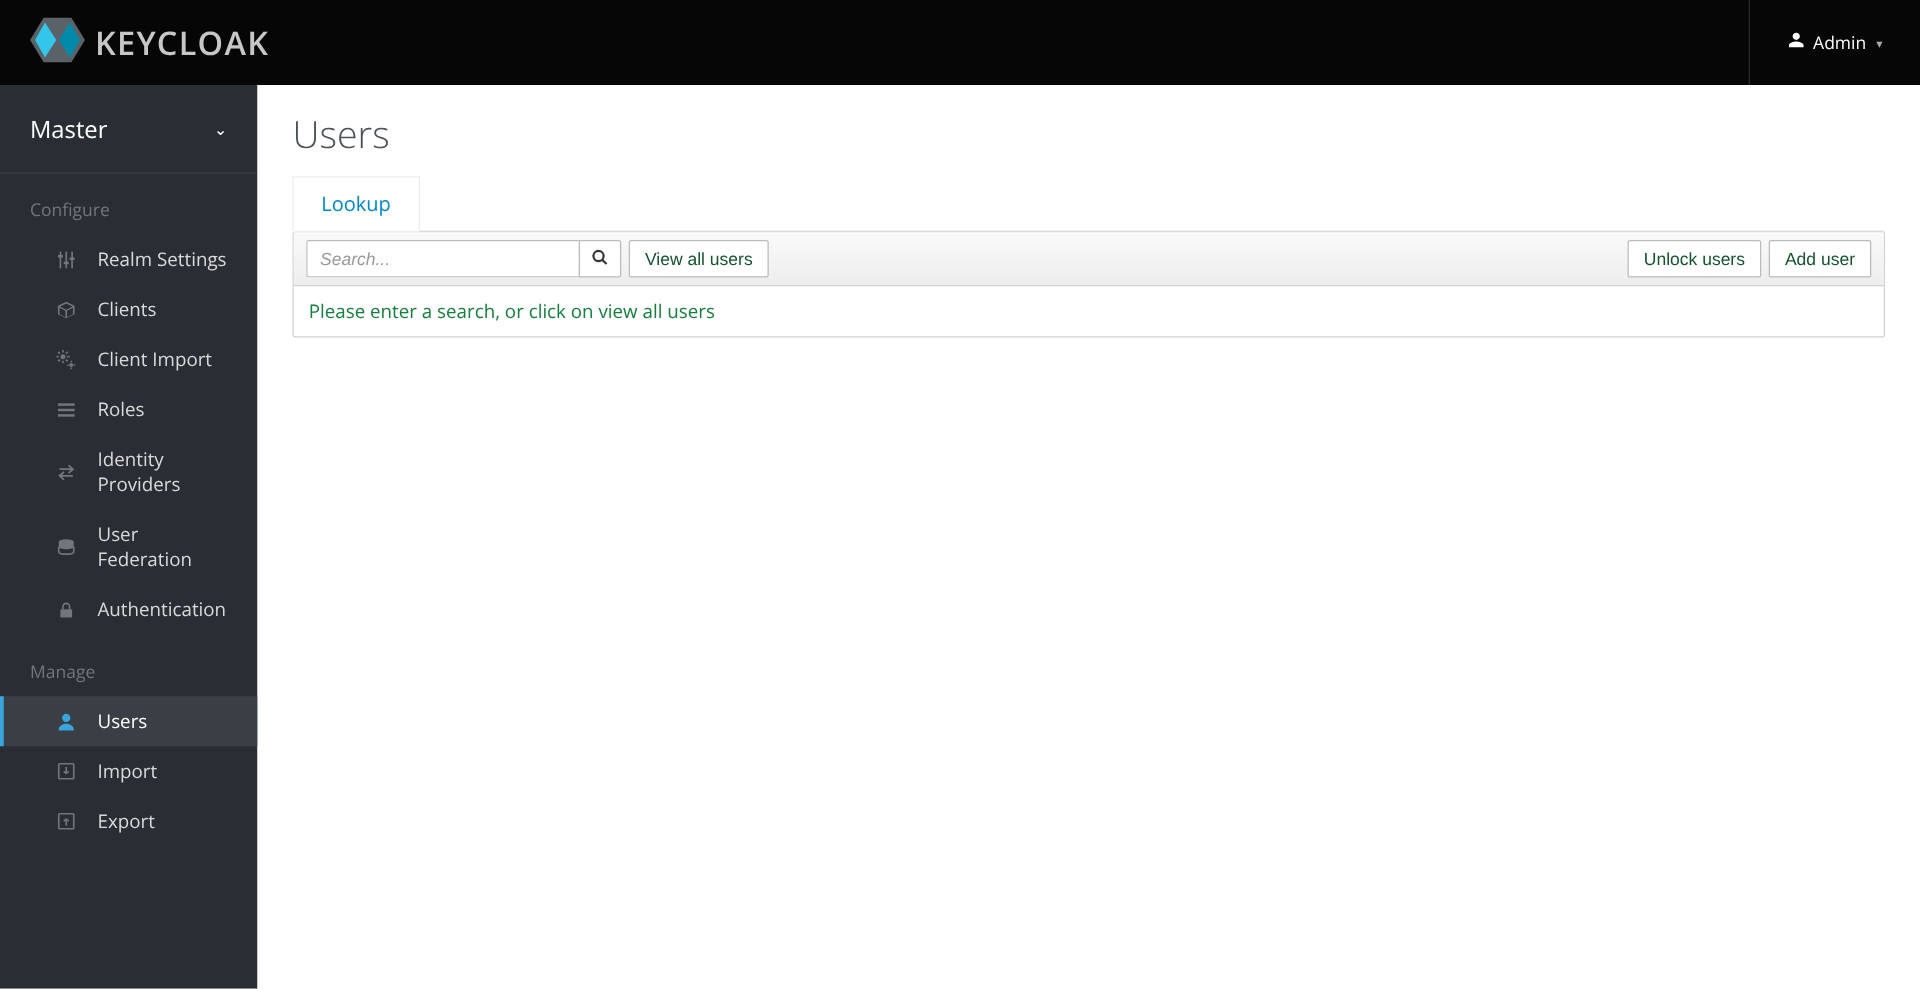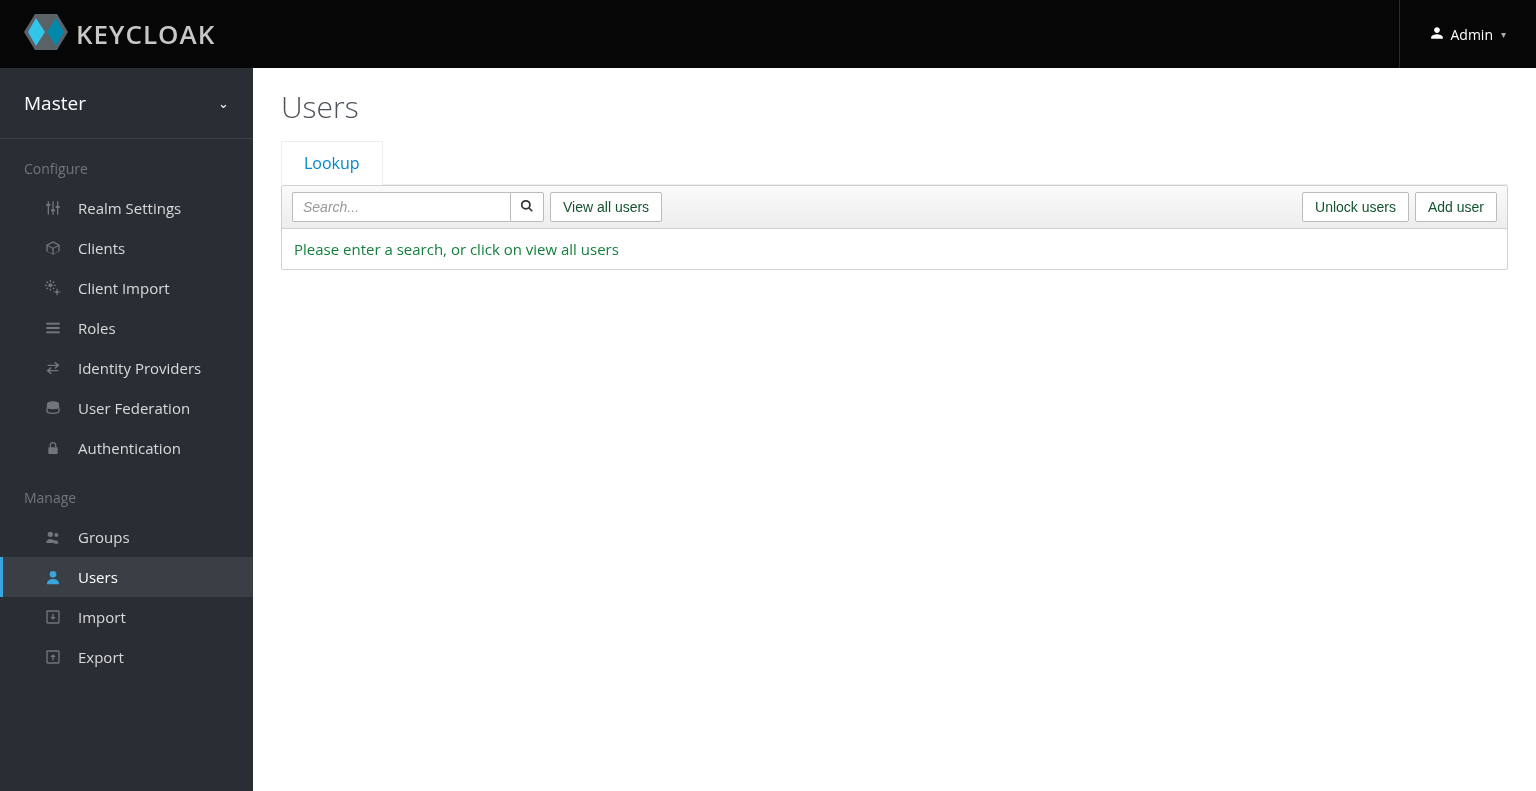--- a/index.html
+++ b/index.html
@@ -16,21 +16,21 @@
     flex-shrink: 0;
   }
   .brand { display: flex; align-items: center; gap: 8px; }
   .brand-text { color: #c7c7c7; font-size: 26px; font-weight: 600; letter-spacing: 1px; }
   .navbar-right { margin-left: auto; display: flex; align-items: center; gap: 6px; color: #fff; padding: 0 10px; height: 100%; border-left: 1px solid #2a2a2a; cursor: pointer; padding-left: 30px;}
   .navbar-right .caret { font-size: 10px; color: #aaa; margin-left: 2px; }
 
   
   .layout { flex: 1; display: flex; min-height: 0; }
   .sidebar {
-    width: 253px;
+    width: 206px;
     background: #292e34;
     color: #dbdada;
     flex-shrink: 0;
     overflow-y: auto;
   }
   .realm-select {
     display: flex; align-items: center;
     padding: 22px 24px;
     font-size: 19px; color: #fff;
     cursor: pointer;
@@ -210,30 +210,20 @@
         <div class="nav-item">
           <span class="nav-icon">
             <svg viewBox="0 0 24 24" fill="currentColor">
               <rect x="5" y="11" width="14" height="10" rx="1"></rect>
               <path d="M8 11V8a4 4 0 0 1 8 0v3" fill="none" stroke="currentColor" stroke-width="2"></path>
             </svg>
           </span>
           <span>Authentication</span>
         </div>
         <div class="section-header">Manage</div>
-        <div class="nav-item">
-          <span class="nav-icon">
-            <svg viewBox="0 0 24 24" fill="currentColor">
-              <circle cx="8" cy="8" r="4"></circle>
-              <circle cx="17" cy="9" r="3"></circle>
-              <path d="M2 20c0-3 3-5 6-5s6 2 6 5v1H2v-1zm13-3c2 0 5 1 5 4v1h-6c0-2-1-4-3-5h4z"></path>
-            </svg>
-          </span>
-          <span>Groups</span>
-        </div>
         <div class="nav-item active">
           <span class="nav-icon">
             <svg viewBox="0 0 24 24" fill="currentColor">
               <circle cx="12" cy="8" r="5"></circle>
               <path d="M3 22c0-4 4-7 9-7s9 3 9 7v1H3v-1z"></path>
             </svg>
           </span>
           <span>Users</span>
         </div>
         <div class="nav-item">

